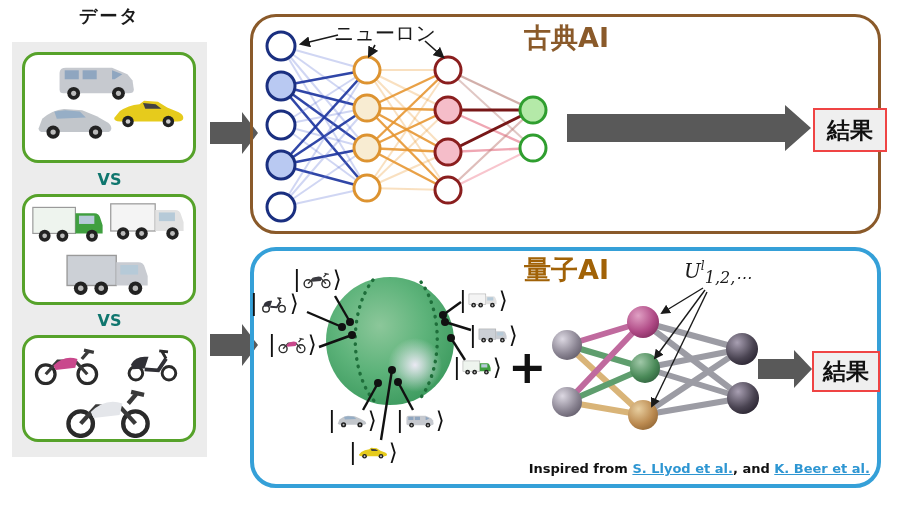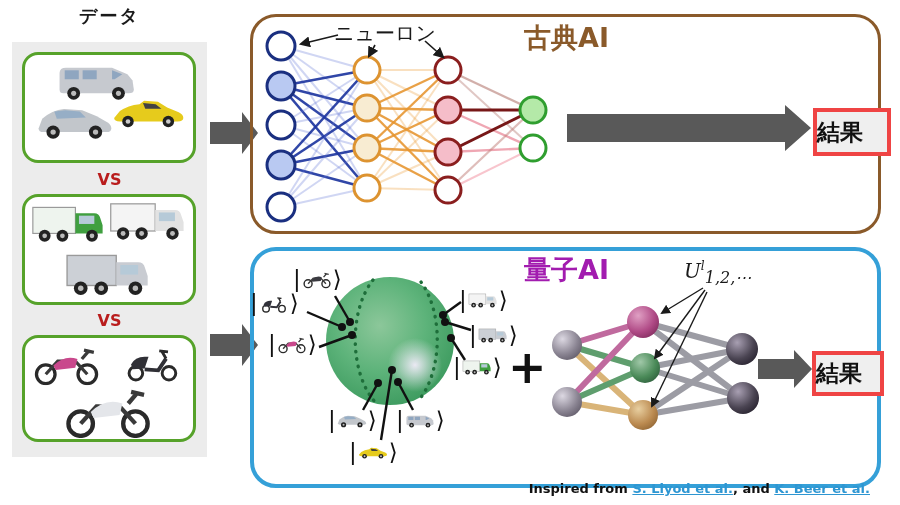--- a/index.html
+++ b/index.html
@@ -8,42 +8,42 @@
   .abs{position:absolute;}
 
   
   .data-title{left:12px;top:4px;width:195px;text-align:center;font-size:18px;font-weight:600;letter-spacing:2px;}
   .data-panel{left:12px;top:42px;width:195px;height:415px;background:#ececec;}
   .vehicle-box{left:22px;width:174px;background:#fff;border:3px solid #56a22a;border-radius:16px;box-sizing:border-box;}
   .vbox1{top:52px;height:111px;}
   .vbox2{top:194px;height:111px;}
   .vbox3{top:335px;height:107px;}
   .vehicle-box svg{position:absolute;inset:0;width:100%;height:100%;}
-  .vs{left:12px;width:195px;text-align:center;font-size:16px;font-weight:bold;color:#b91c1c;}
+  .vs{left:12px;width:195px;text-align:center;font-size:16px;font-weight:bold;color:#0f766e;}
   .vs1{top:170px;} .vs2{top:311px;}
 
   
   .classical-box{left:250px;top:14px;width:631px;height:220px;border:3px solid #8a5a2a;border-radius:26px;box-sizing:border-box;}
   .quantum-box{left:250px;top:247px;width:631px;height:241px;border:4px solid #35a0d8;border-radius:26px;box-sizing:border-box;}
   .classical-title{left:524px;top:20px;font-size:27px;font-weight:bold;color:#8a5a2a;}
-  .quantum-title{left:524px;top:252px;font-size:27px;font-weight:bold;color:#a21caf;}
+  .quantum-title{left:524px;top:252px;font-size:27px;font-weight:bold;color:#a16207;}
   .neuron-label{left:334px;top:20px;font-size:20px;color:#1a1a1a;}
 
-  .result-box{background:#efefef;border:4px solid #ef4444;display:flex;align-items:center;justify-content:flex-start;font-size:23px;font-weight:600;color:#111;}
+  .result-box{background:#efefef;border:2px solid #ef4444;display:flex;align-items:center;justify-content:center;font-size:23px;font-weight:600;color:#111;}
   .result1{left:813px;top:108px;width:70px;height:40px;}
   .result2{left:812px;top:351px;width:64px;height:37px;}
 
   
   .ket{display:inline-flex;align-items:center;gap:1px;font-size:23px;color:#111;line-height:1;}
   .ket .bar,.ket .bra{font-weight:500;}
   .ket-icon{width:30px;height:19px;display:block;}
   .plus-sign{left:508px;top:344px;font-size:46px;font-weight:bold;color:#111;line-height:1;}
   .u-label{left:684px;top:259px;font-size:20px;font-style:italic;font-family:"DejaVu Serif","Liberation Serif",serif;}
   .u-label sup{font-size:12px;} .u-label sub{font-size:16px;}
-  .credit{left:460px;top:461px;width:410px;text-align:right;font-size:13px;font-weight:600;color:#111;white-space:pre-wrap;margin-top:20px;}
+  .credit{left:460px;top:461px;width:410px;text-align:right;font-size:13px;font-weight:600;color:#111;white-space:pre-wrap;}
   .credit .ref-link{color:#2e96d2;text-decoration:underline;cursor:pointer;}
   svg{display:block;}
 </style>
 </head>
 <body>
 
 <div class="canvas">
 
   <svg width="0" height="0" style="position:absolute" aria-hidden="true">
     <defs>

